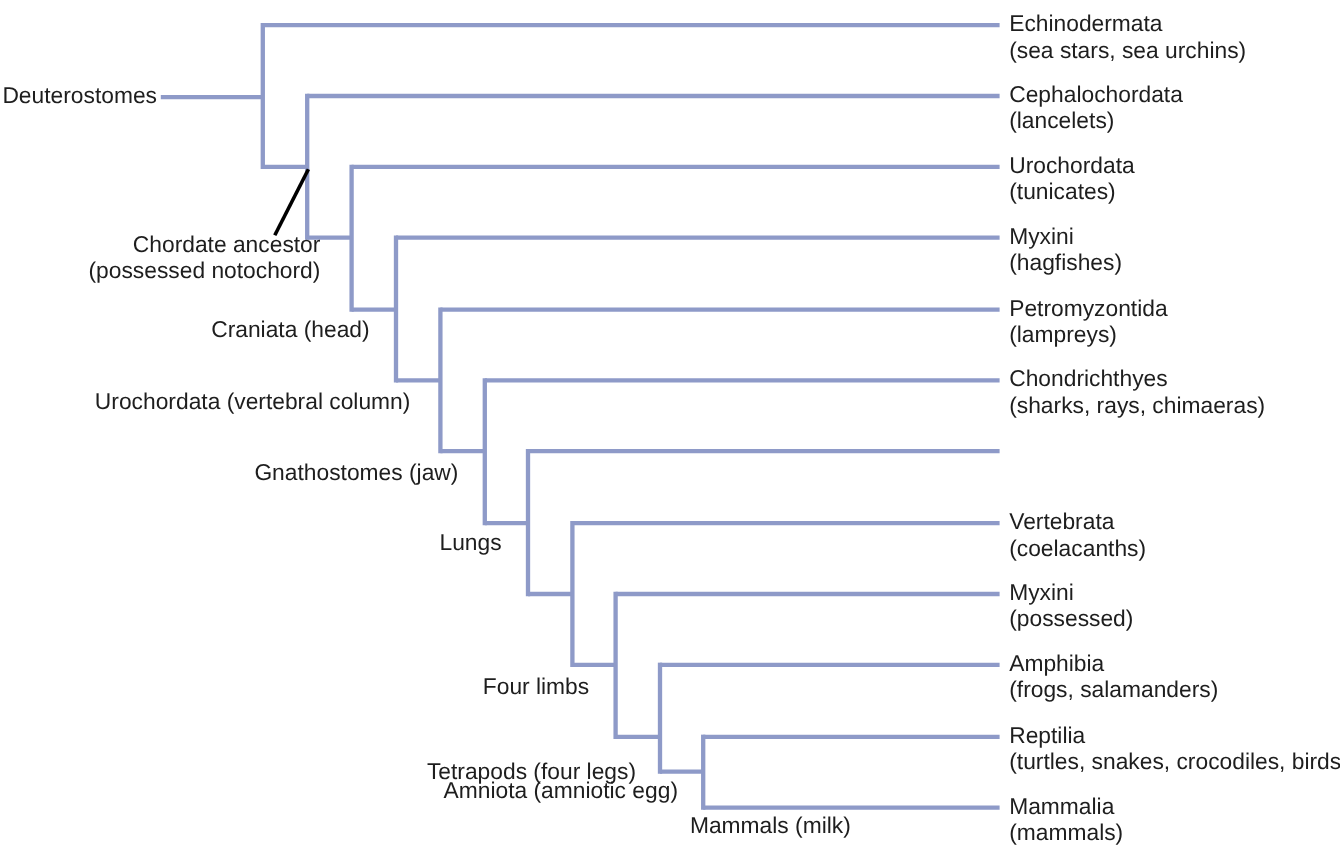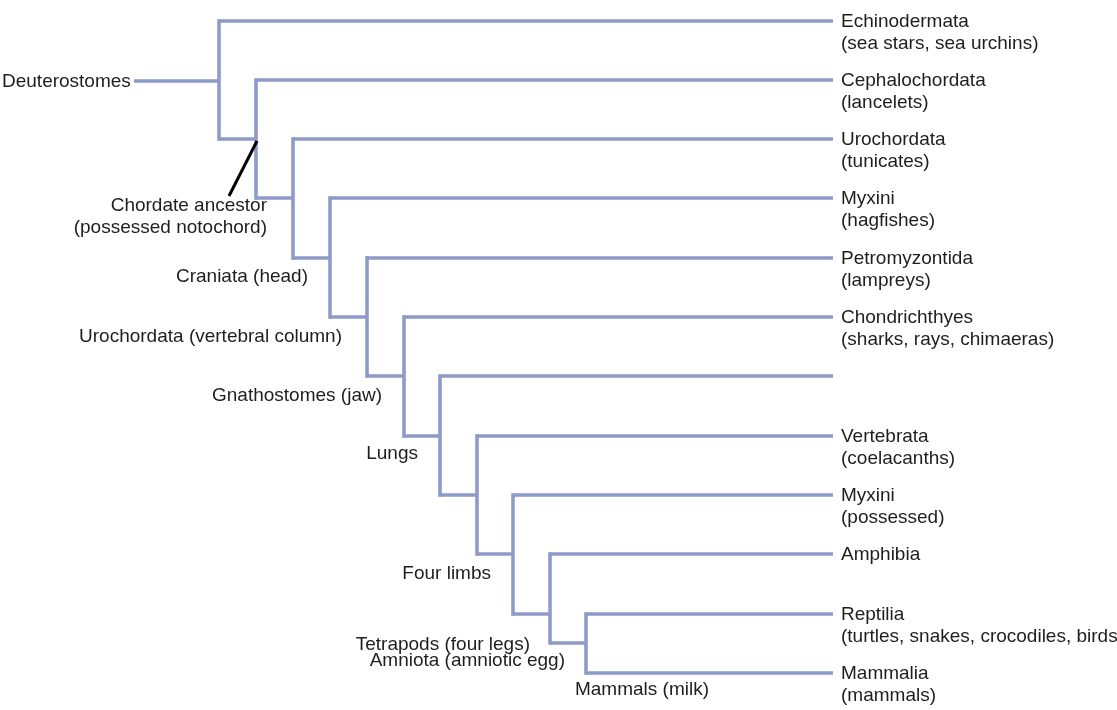--- a/index.html
+++ b/index.html
@@ -102,20 +102,21 @@
   <div class="leaf" style="left: 841px; top: 425px;">
     <span class="taxon">Vertebrata</span>
     <span class="common">(coelacanths)</span>
   </div>
   <div class="leaf" style="left: 841px; top: 484px;">
     <span class="taxon">Myxini</span>
     <span class="common">(possessed)</span>
   </div>
   <div class="leaf" style="left: 841px; top: 543px;">
     <span class="taxon">Amphibia</span>
+    <span class="common">(frogs, salamanders)</span>
   </div>
   <div class="leaf" style="left: 841px; top: 603px;">
     <span class="taxon">Reptilia</span>
     <span class="common">(turtles, snakes, crocodiles, birds)</span>
   </div>
   <div class="leaf" style="left: 841px; top: 662px;">
     <span class="taxon">Mammalia</span>
     <span class="common">(mammals)</span>
   </div>
 

